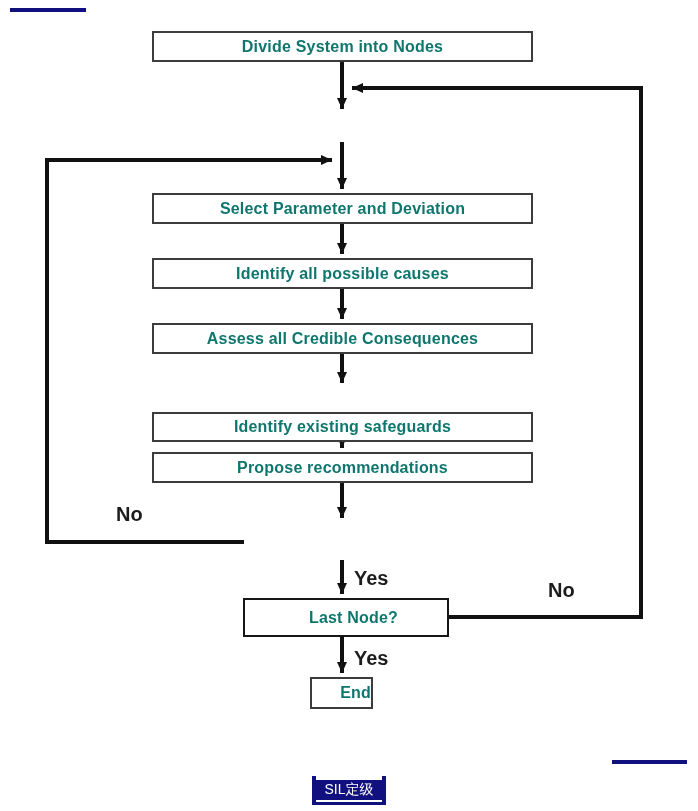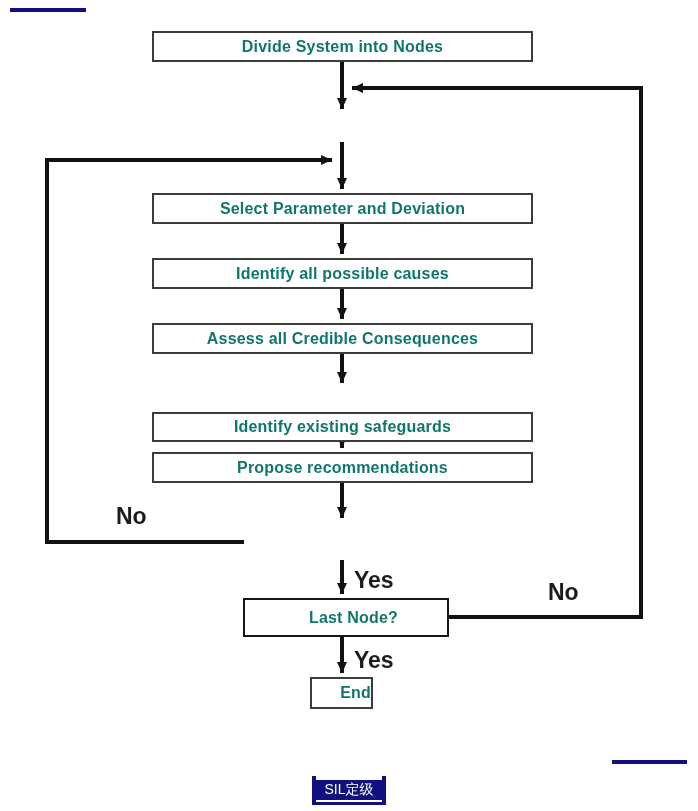--- a/index.html
+++ b/index.html
@@ -35,21 +35,21 @@
     color: #0f766e;
     letter-spacing: 0.2px;
     white-space: nowrap;
   }
   .flow-box.decision {
     border: 2.5px solid #161616;
   }
   .edge-label {
     position: absolute;
     font-weight: 700;
-    font-size: 23px;
+    font-size: 20px;
     color: #1c1c1c;
   }
   .rule {
     position: absolute;
     height: 4px;
     background: #10107e;
   }
   #badge-wrap {
     position: absolute;
     left: 312px;

